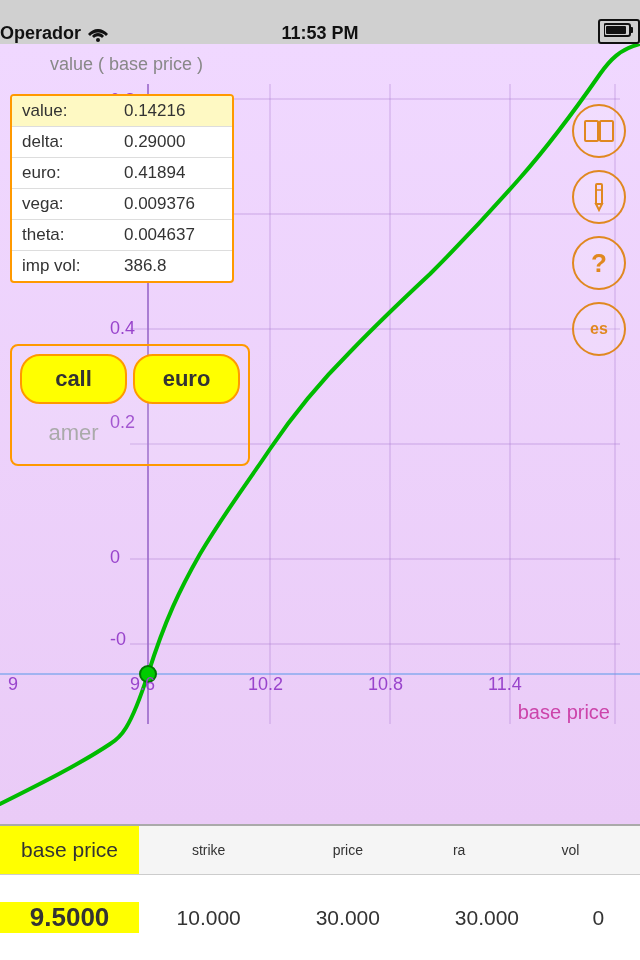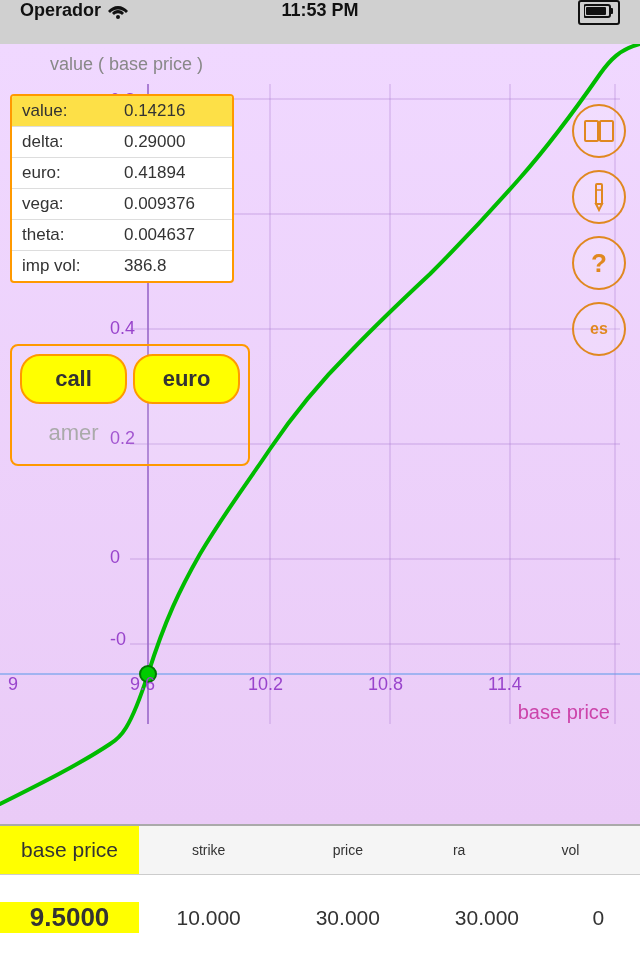--- a/index.html
+++ b/index.html
@@ -11,23 +11,23 @@
       background: #e8c8f0;
       position: relative;
     }
 
     
     #status-bar {
       width: 640px;
       height: 44px;
       background: #d0d0d0;
       display: flex;
-      align-items: flex-start;
+      align-items: flex-end;
       justify-content: space-between;
-      padding: 0 20px;
+      padding: 0 0;
       position: relative;
       z-index: 10;
     }
     #status-carrier {
       font-size: 18px;
       font-weight: 600;
       color: #111;
       display: flex;
       align-items: center;
       gap: 6px;
@@ -107,21 +107,21 @@
     }
     #info-table td {
       padding: 5px 10px;
       font-size: 17px;
       border-bottom: 1px solid #ddd;
     }
     #info-table tr:last-child td {
       border-bottom: none;
     }
     .row-highlighted {
-      background: #fde047;
+      background: #fef9c3;
     }
     .label-cell {
       color: #333;
       font-weight: 400;
     }
     .value-cell {
       color: #333;
     }
 
     
@@ -292,21 +292,21 @@
     <path d="M 0,760 C 40,740 80,720 110,700 C 120,694 130,686 148,630 C 165,576 180,545 200,510 C 225,468 250,435 270,405 C 295,368 320,338 350,308 C 375,282 400,258 430,230 C 460,200 490,168 520,134 C 550,100 575,66 600,30 C 610,16 620,5 640,0" fill="none" stroke="#00bb00" stroke-width="4" stroke-linecap="round"></path>
 
     <circle cx="148" cy="630" r="8" fill="#00cc00" stroke="#007700" stroke-width="2"></circle>
   </svg>
 
   <div id="chart-title" style="position:absolute;top:10px;left:50px;color:#888;font-size:18px;">value ( base price )</div>
 
   <div class="y-label" style="top:46px;left:110px;">0.8</div>
   <div class="y-label" style="top:160px;left:110px;">0.6</div>
   <div class="y-label" style="top:274px;left:110px;">0.4</div>
-  <div class="y-label" style="top:384px;left:110px;text-align:right;">0.2</div>
+  <div class="y-label" style="top:368px;left:110px;text-align:right;">0.2</div>
   <div class="y-label" style="top:503px;left:110px;">0</div>
   <div class="y-label" style="top:585px;left:110px;">-0</div>
 
   <div class="x-label" style="top:630px;left:8px;">9</div>
   <div class="x-label" style="top:630px;left:130px;">9.6</div>
   <div class="x-label" style="top:630px;left:248px;">10.2</div>
   <div class="x-label" style="top:630px;left:368px;">10.8</div>
   <div class="x-label" style="top:630px;left:488px;">11.4</div>
 
   <div id="axis-label-base-price">base price</div>

